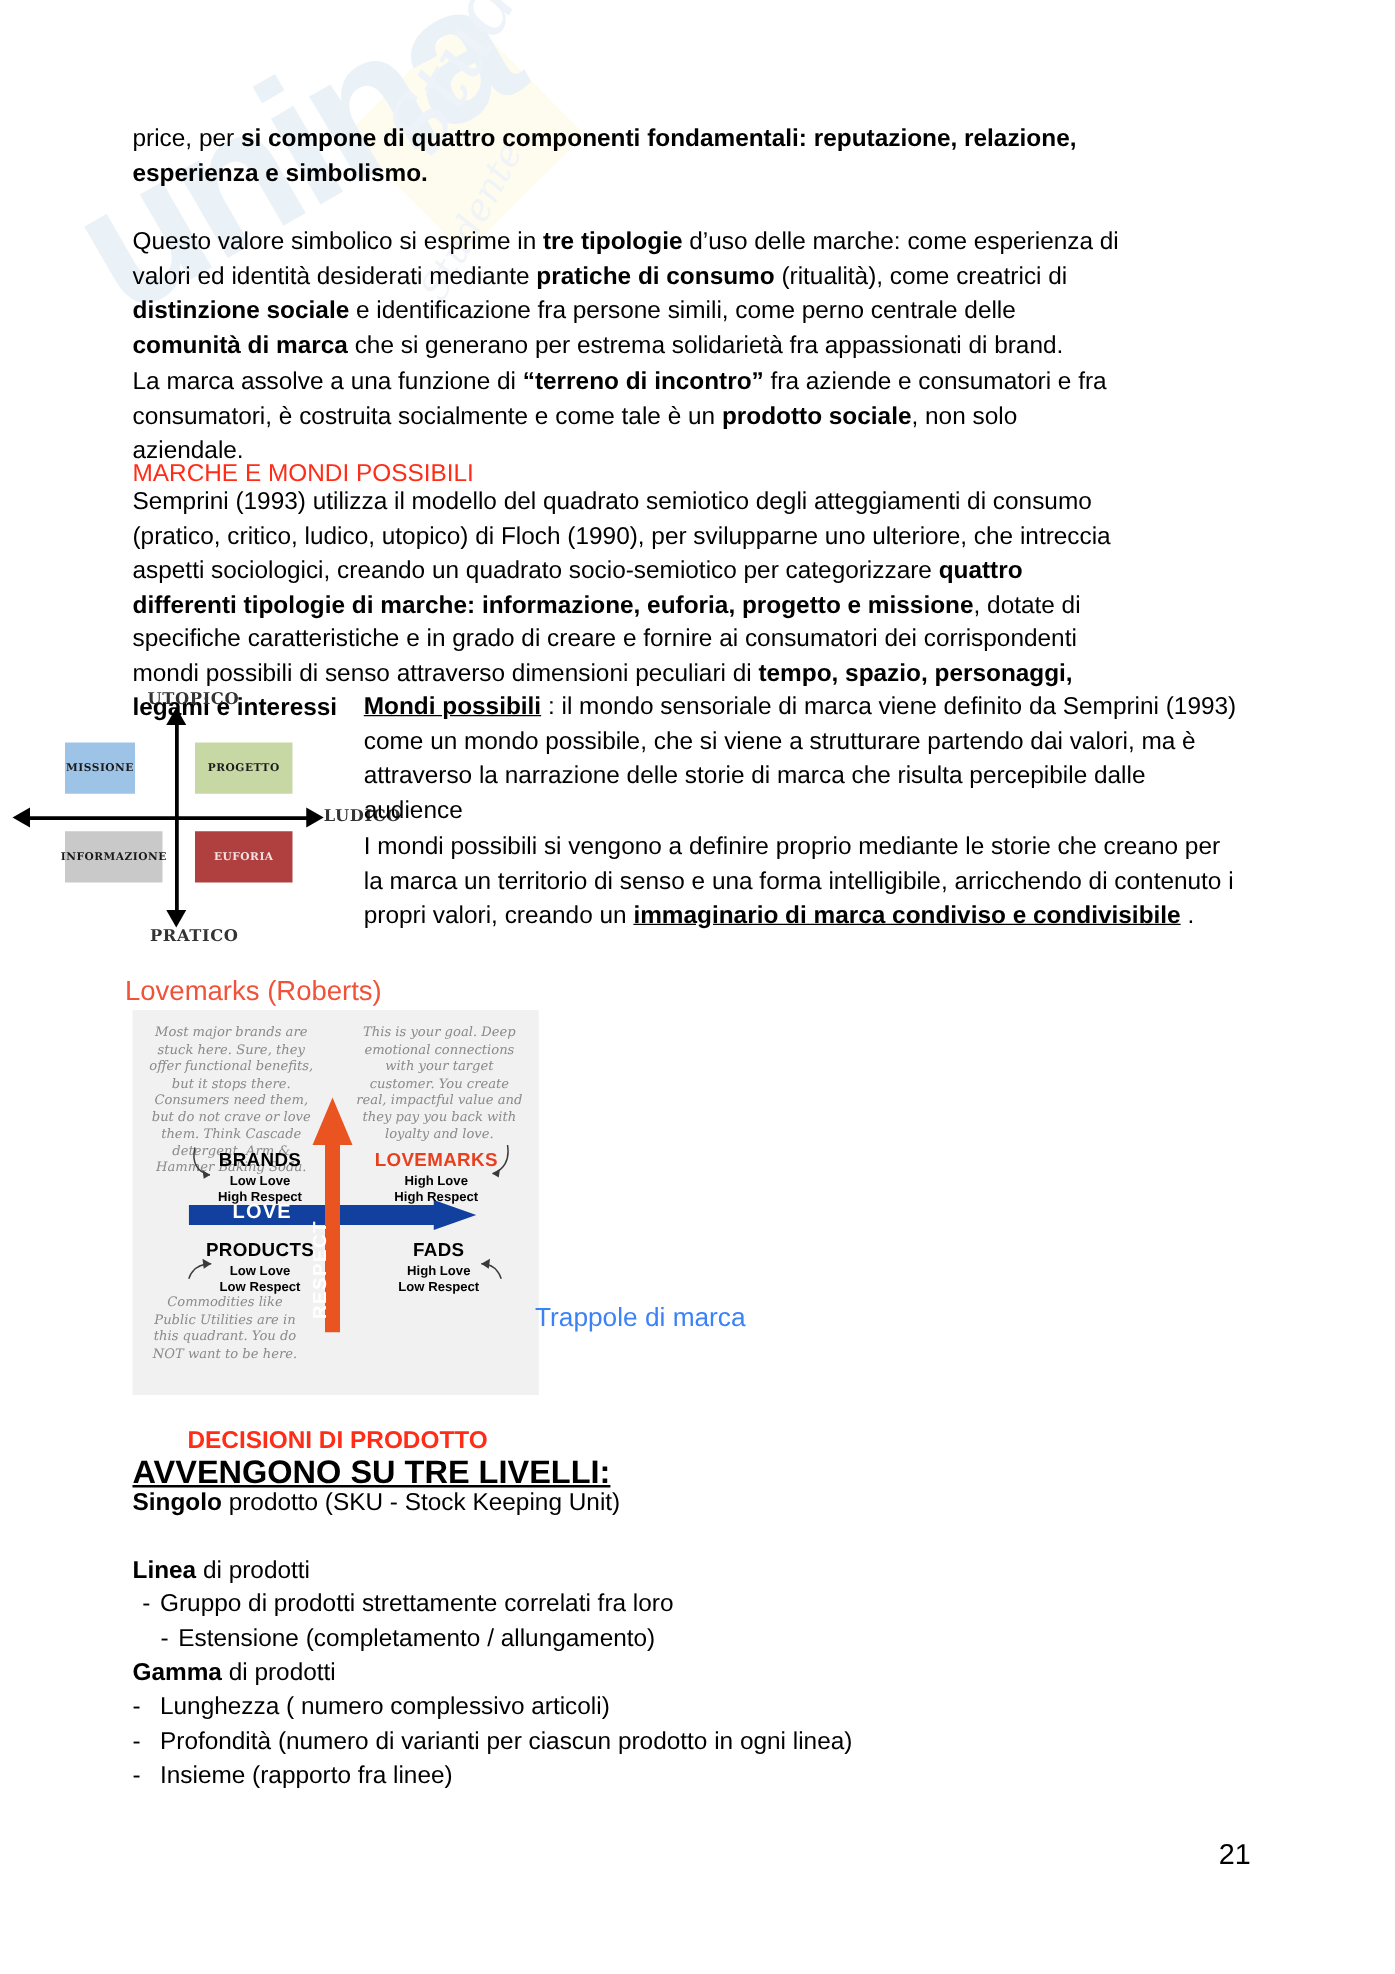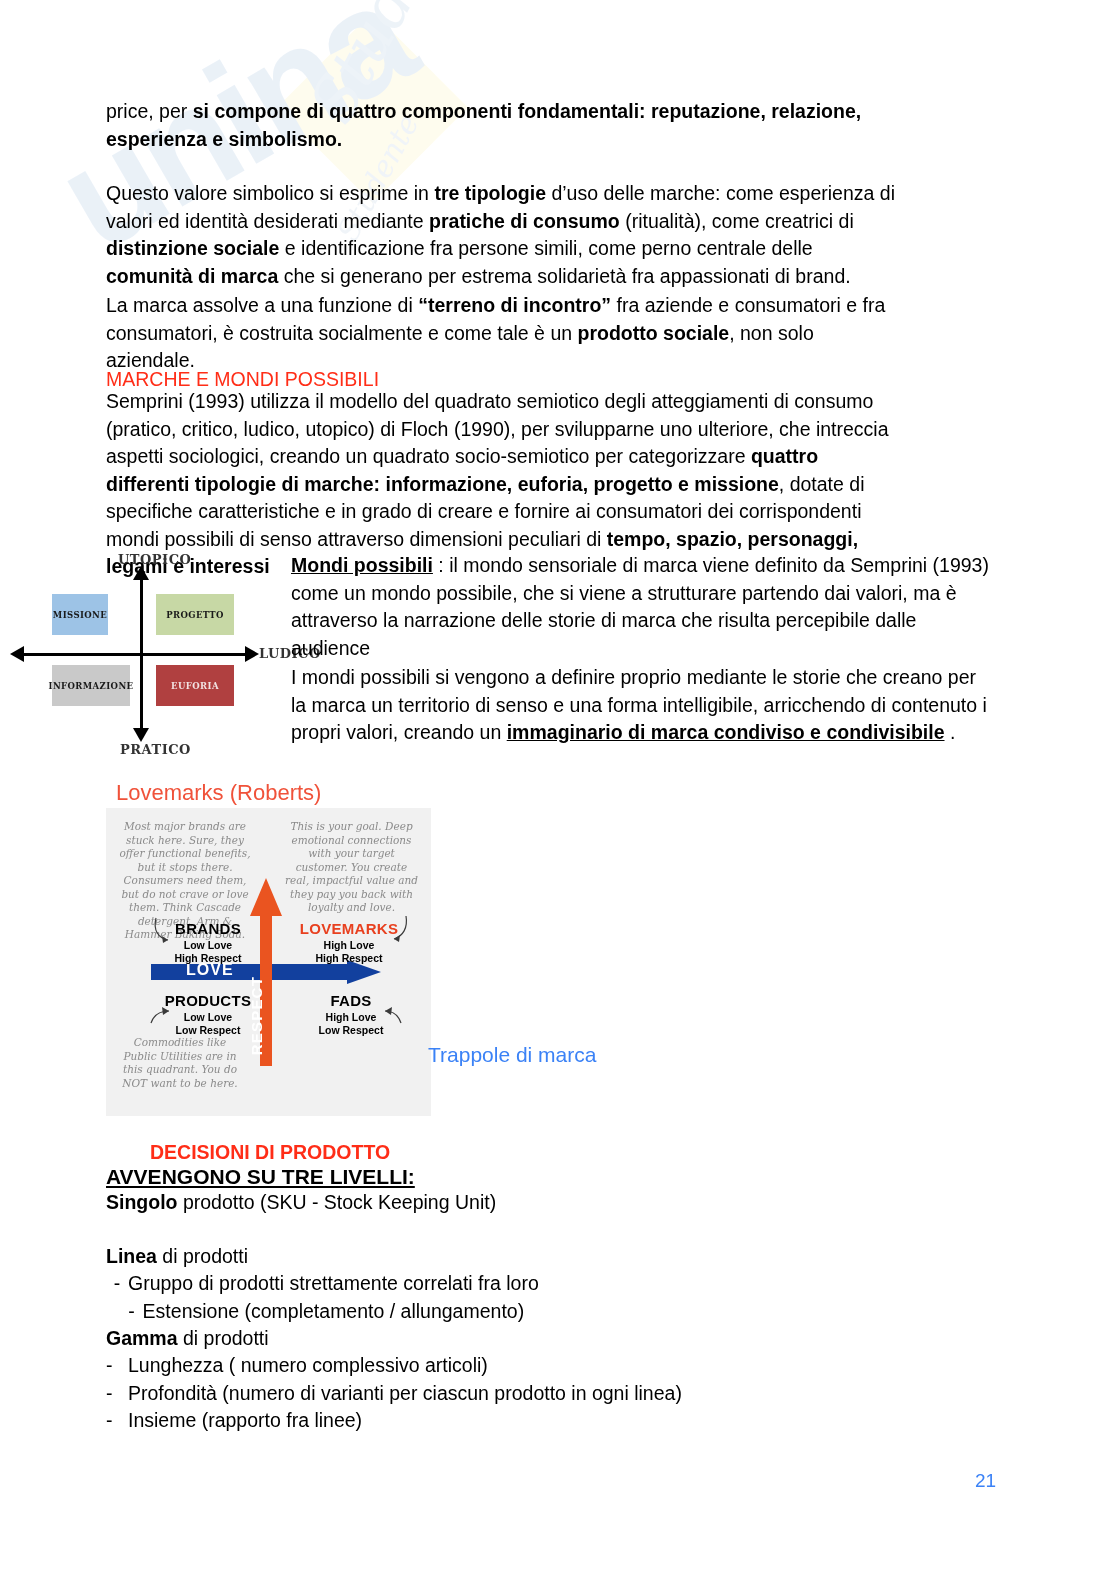--- a/index.html
+++ b/index.html
@@ -93,39 +93,39 @@
   .red-head {
     position: absolute;
     font-size: 19.5px;
     line-height: 26px;
     color: #ff2d17;
     font-weight: normal;
   }
   .red-head.bold { font-weight: bold; }
   .ul-head {
     position: absolute;
-    font-size: 21px;
+    font-size: 26px;
     line-height: 26px;
     font-weight: bold;
     text-decoration: underline;
   }
   .lovemarks-title {
     position: absolute;
     font-size: 22px;
     color: #f0523a;
   }
   .trappole {
     position: absolute;
     font-size: 21px;
     color: #3b82f6;
   }
   .pagenum {
     position: absolute;
-    font-size: 19px;
-    color: #3b82f6;
+    font-size: 23px;
+    color: #000000;
   }
   .bullets {
     position: absolute;
     font-size: 19.5px;
     line-height: 27.5px;
   }
   .bullets .row { white-space: nowrap; }
   .bullets .dash {
     display: inline-block;
     width: 22px;
@@ -325,21 +325,21 @@
       <div class="axis-h"></div>
       <div class="arrow-up"></div>
       <div class="arrow-down"></div>
       <div class="arrow-left"></div>
       <div class="arrow-right"></div>
     </div>
 
     <div class="para" id="mp1" style="left:291px; top:552px; width:700px;"><u><b>Mondi possibili</b></u> : il mondo sensoriale di marca viene definito da Semprini (1993) come un mondo possibile, che si viene a strutturare partendo dai valori, ma è attraverso la narrazione delle storie di marca che risulta percepibile dalle audience</div>
     <div class="para" id="mp2" style="left:291px; top:664px; width:700px;">I mondi possibili si vengono a definire proprio mediante le storie che creano per la marca un territorio di senso e una forma intelligibile, arricchendo di contenuto i propri valori, creando un <u><b>immaginario di marca condiviso e condivisibile</b></u> .</div>
 
-    <div class="lovemarks-title" style="left:116px; top:780px;">Lovemarks (Roberts)</div>
+    <div class="lovemarks-title" style="left:100px; top:780px;">Lovemarks (Roberts)</div>
 
     <div class="lovemarks">
 
       <div class="lm-hand lm-tl">Most major brands are stuck here. Sure, they offer functional benefits, but it stops there.  Consumers need them, but do not crave or love them.  Think Cascade detergent, Arm &amp; Hammer Baking Soda.</div>
       <div class="lm-hand lm-tr">This is your goal. Deep emotional connections with your target customer. You create real, impactful value and they pay you back with loyalty and love.</div>
       <div class="lm-hand lm-bl">Commodities like Public Utilities are in this quadrant. You do NOT want to be here.</div>
 
       <svg class="lm-curve" style="left:0;top:0;width:325px;height:308px;" viewBox="0 0 325 308">
         <path d="M50,110 C47,122 52,130 62,132" stroke="#3a3a3a" stroke-width="1.2" fill="none"></path>
         <polygon points="62,132 56,128 57,135" fill="#3a3a3a"></polygon>

